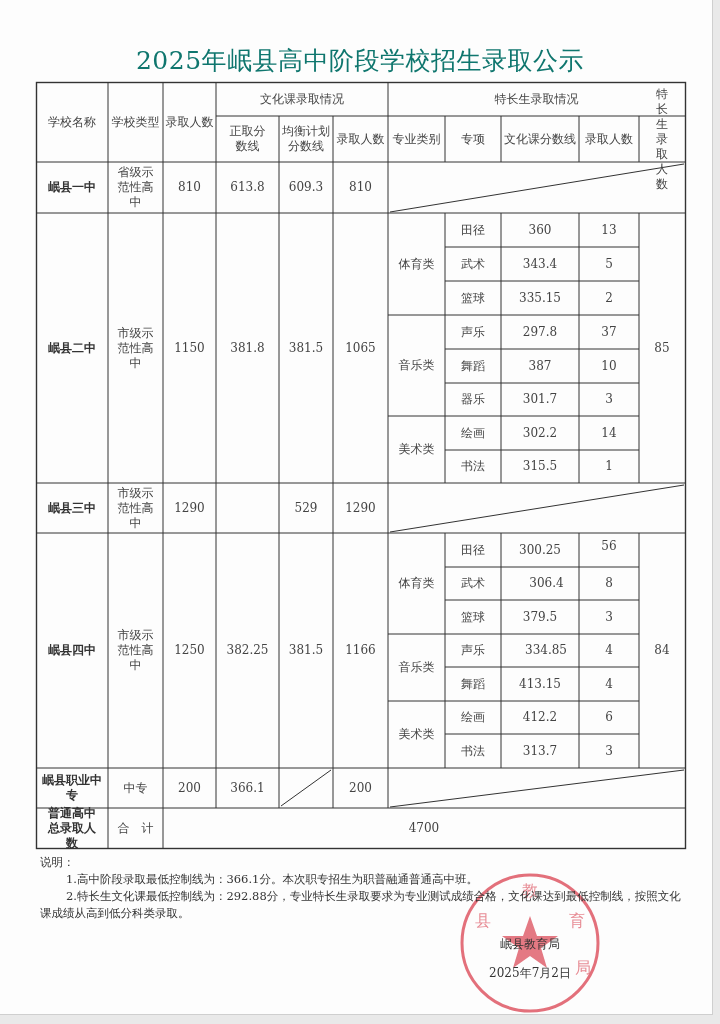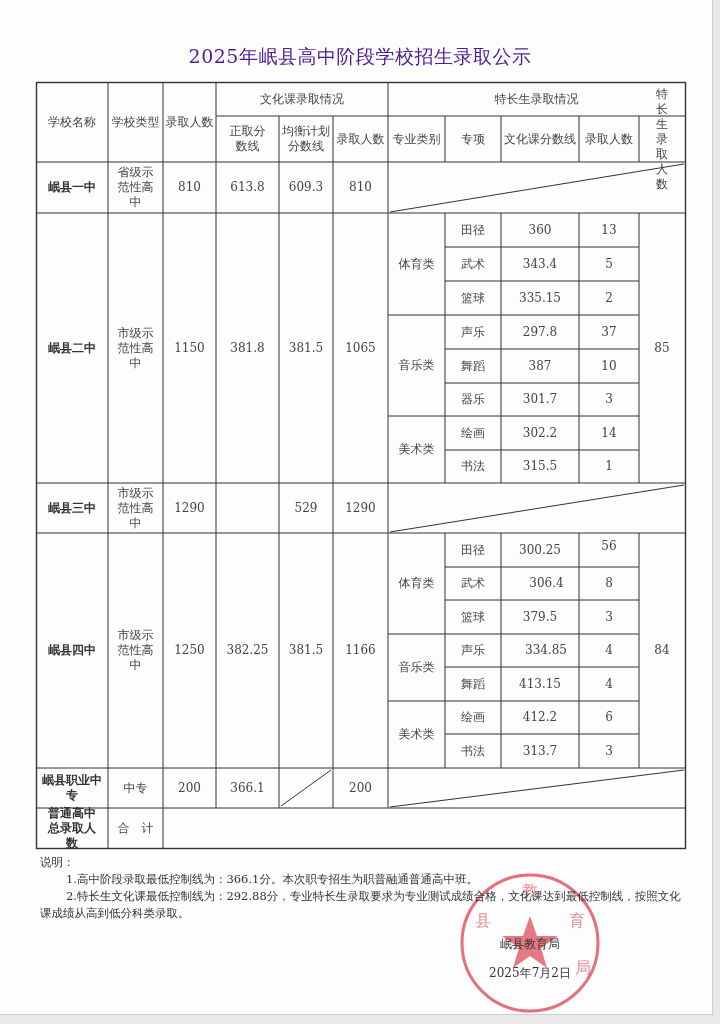--- a/index.html
+++ b/index.html
@@ -8,21 +8,21 @@
     background:#e9e9e9;
     font-family:"DejaVu Serif", "Liberation Serif", serif;
     color:#333;
   }
   .page {
     position:absolute; left:0; top:0; width:712px; height:1014px;
     background:#fdfdfd; border-right:1px solid #cfcfcf; border-bottom:1px solid #cfcfcf;
   }
   .title {
     position:absolute; left:0; width:720px; top:44px; text-align:center;
-    font-size:19px; color:#4c1d95; letter-spacing:0.5px;
+    font-size:25px; color:#0f766e; letter-spacing:0.5px;
   }
   .grid { position:absolute; left:0; top:0; width:720px; height:1024px; }
   .cell {
     position:absolute; display:flex; align-items:center; justify-content:center;
     text-align:center; font-size:12px; line-height:15px; color:#444;
     box-sizing:border-box; padding:0 2px;
   }
   .cell.bold { font-weight:bold; color:#333; }
   .hdr { color:#444; }
   svg.lines { position:absolute; left:0; top:0; }
@@ -199,20 +199,21 @@
   <div class="cell" style="left:579px;top:734px;width:60px;height:34px;">3</div>
 
   <div class="cell bold" style="left:36px;top:768px;width:72px;height:40px;padding:0 6px;">岷县职业中专</div>
   <div class="cell" style="left:108px;top:768px;width:55px;height:40px;">中专</div>
   <div class="cell" style="left:163px;top:768px;width:53px;height:40px;">200</div>
   <div class="cell" style="left:216px;top:768px;width:63px;height:40px;">366.1</div>
   <div class="cell" style="left:333px;top:768px;width:55px;height:40px;">200</div>
 
   <div class="cell bold" style="left:36px;top:808px;width:72px;height:41px;padding:0 10px;">普通高中总录取人数</div>
   <div class="cell" style="left:108px;top:808px;width:55px;height:41px;">合　计</div>
+  <div class="cell" style="left:163px;top:808px;width:522px;height:41px;">4700</div>
 </div>
 
 <svg class="seal" viewBox="0 0 150 150">
   <circle cx="75" cy="75" r="68" fill="none" stroke="#d9404f" stroke-width="3" opacity="0.75"></circle>
   <polygon points="75,48 82,68 103,68 86,80 92,100 75,88 58,100 64,80 47,68 68,68" fill="#d9404f" opacity="0.7"></polygon>
   <text x="75" y="28" text-anchor="middle" font-size="16" fill="#d9404f" opacity="0.6" font-family="DejaVu Serif, serif">教</text>
   <text x="28" y="58" text-anchor="middle" font-size="16" fill="#d9404f" opacity="0.6" font-family="DejaVu Serif, serif">县</text>
   <text x="122" y="58" text-anchor="middle" font-size="16" fill="#d9404f" opacity="0.6" font-family="DejaVu Serif, serif">育</text>
   <text x="128" y="105" text-anchor="middle" font-size="16" fill="#d9404f" opacity="0.6" font-family="DejaVu Serif, serif">局</text>
 </svg>

